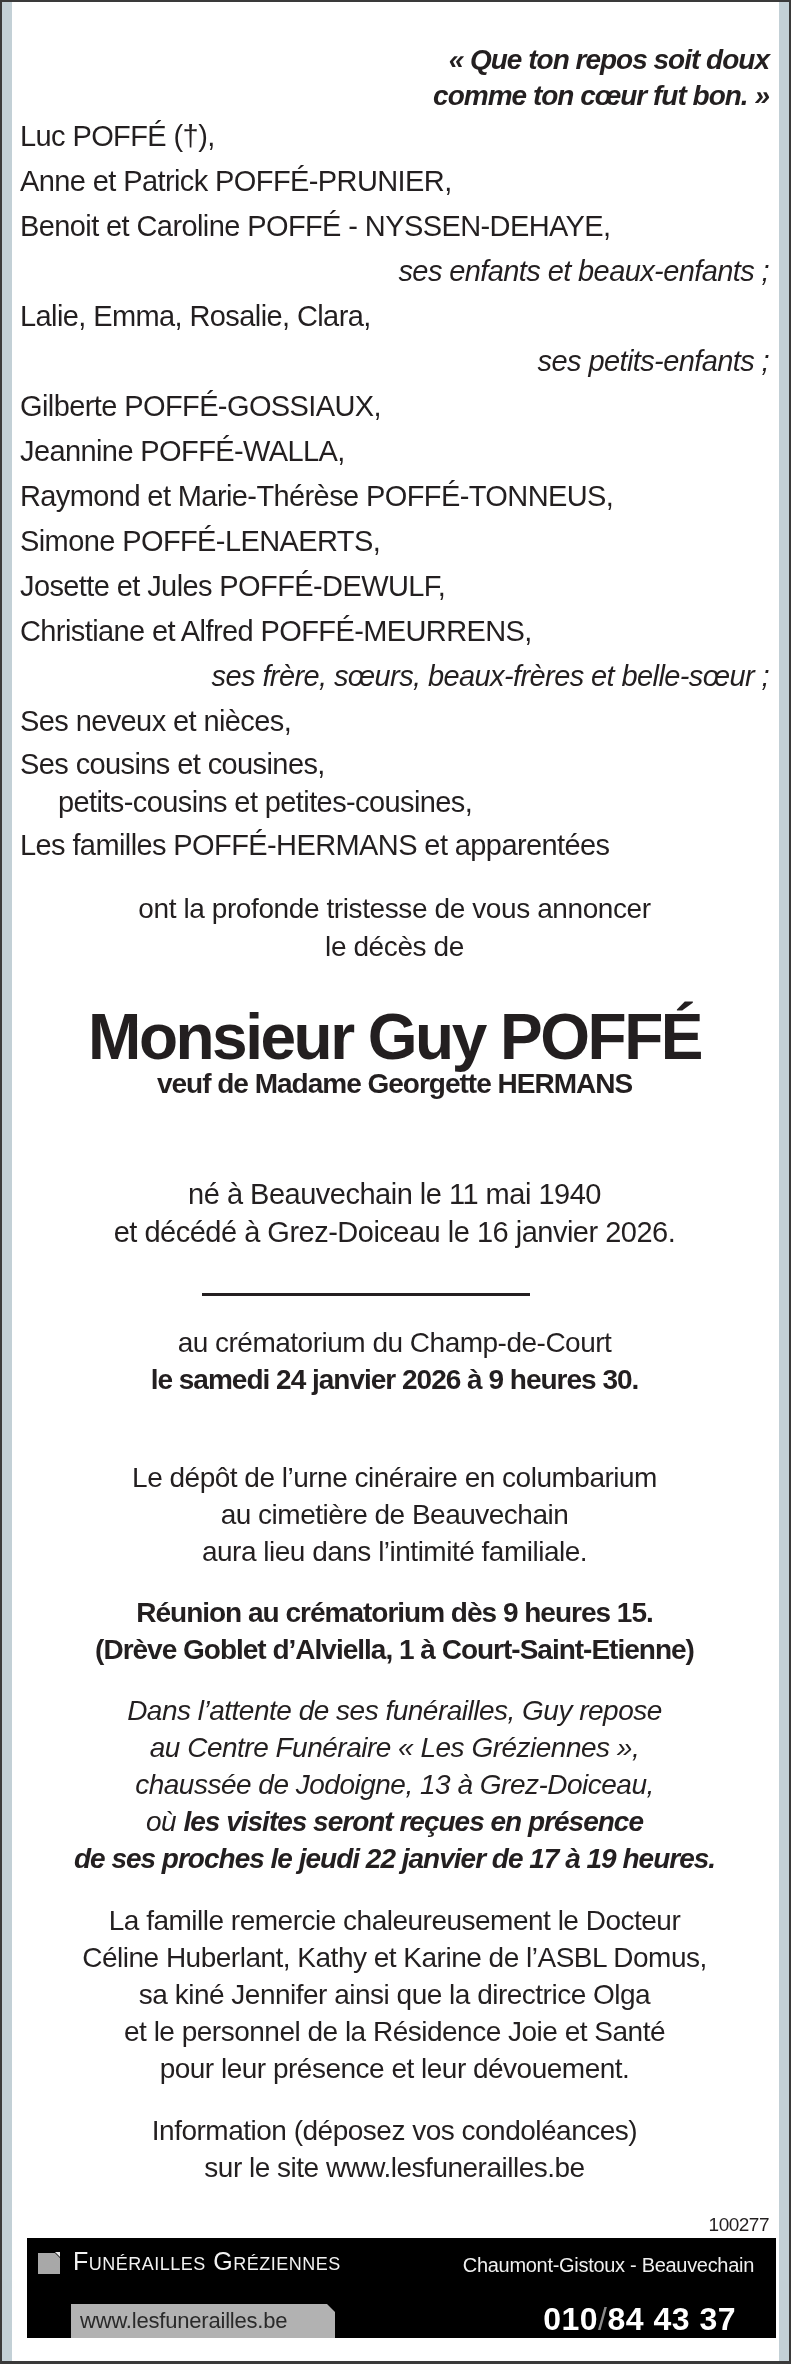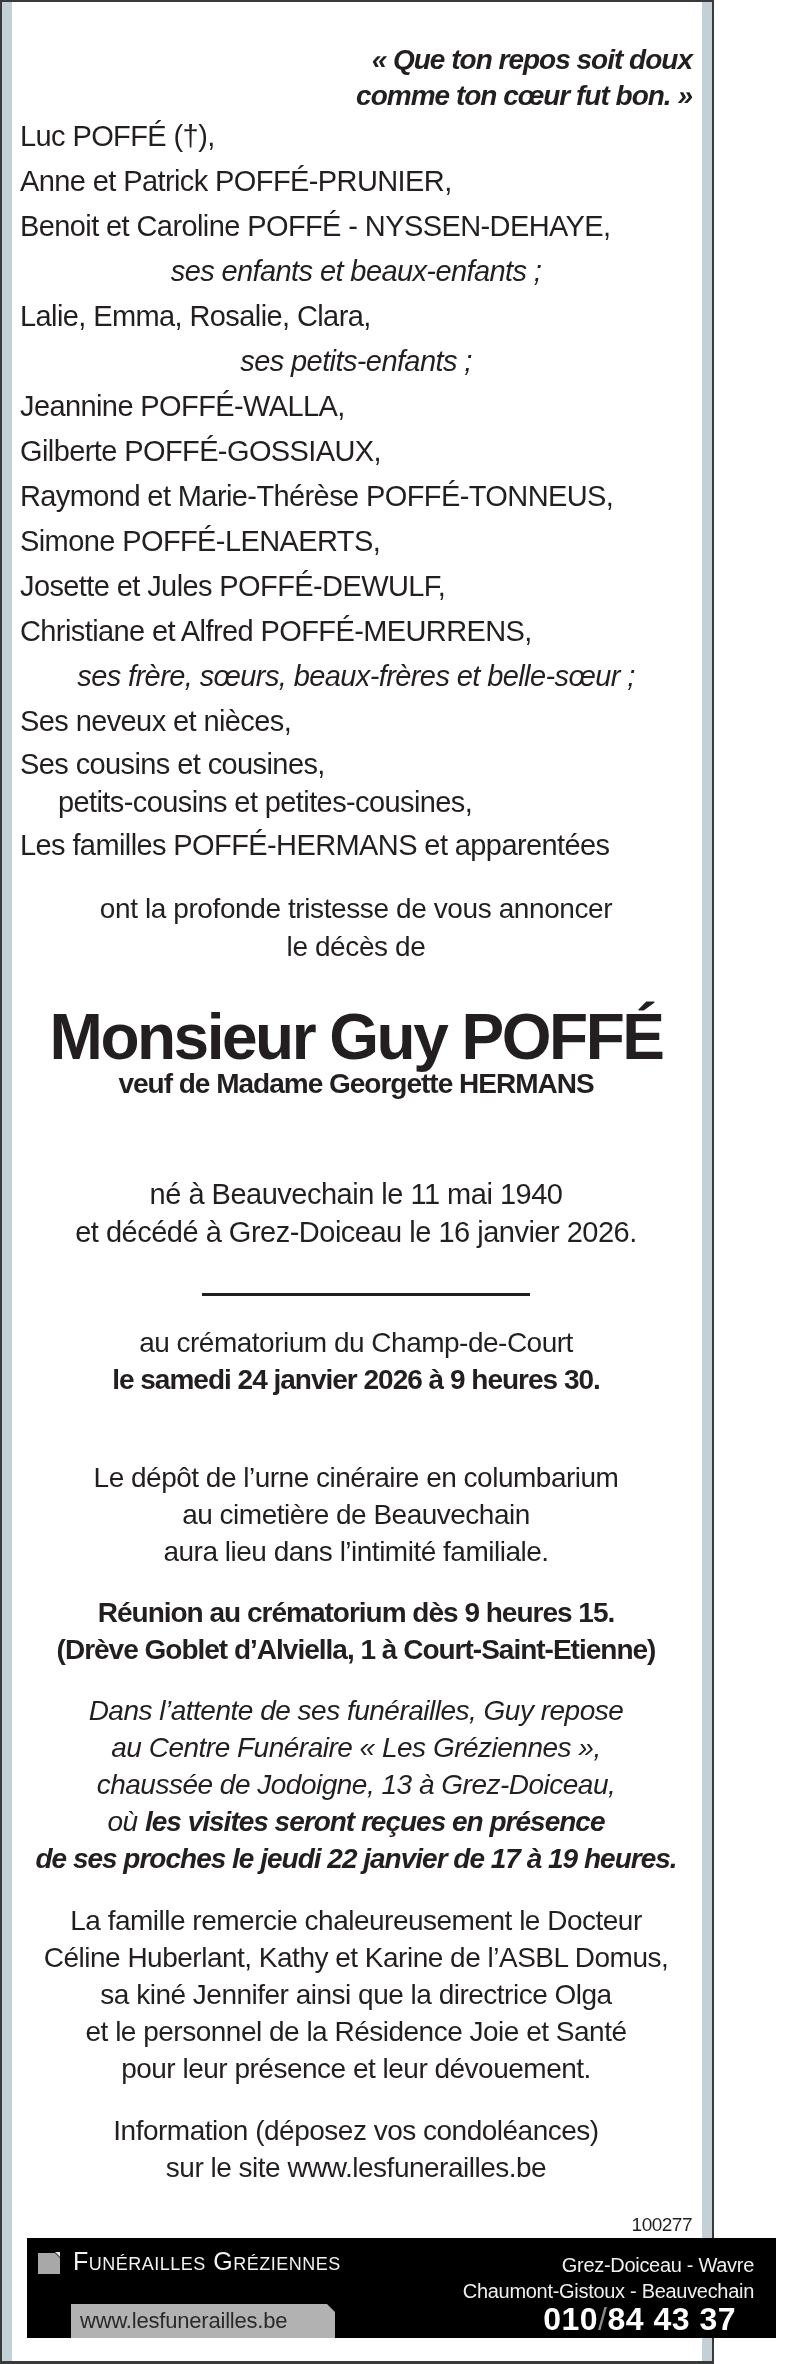--- a/index.html
+++ b/index.html
@@ -1,38 +1,38 @@
 <!DOCTYPE html>
 <html><head>
 <meta charset="utf-8">
 <style>
   * { margin: 0; padding: 0; box-sizing: border-box; }
   html, body { width: 791px; height: 2364px; background: #ffffff; }
   body { font-family: "Liberation Sans", sans-serif; color: #231f20; }
   .frame {
-    position: relative; width: 714px; height: 2364px;
+    position: relative; width: 791px; height: 2364px;
     border: 2px solid #3a3a3a; border-bottom-width: 3px;
     background: #c3d0d6;
   }
   .paper {
     position: absolute; left: 10px; right: 10px; top: 0; bottom: 0;
     background: #ffffff;
   }
   .content { position: absolute; left: 8px; right: 10px; top: 0; }
 
   .line { font-size: 29px; line-height: 45px; white-space: nowrap; letter-spacing: -0.6px; transform-origin: left center; }
   .ital { font-style: italic; }
   .bold { font-weight: bold; }
 
   .quote { position: absolute; right: 0; top: 40px; text-align: right; font-weight: bold; font-style: italic; font-size: 28px; line-height: 36px; letter-spacing: -1px; }
   .quote div { white-space: nowrap; }
 
   .names { position: absolute; left: 0; right: 0; top: 112px; }
   .indent { padding-left: 38px; }
-  .role-right { text-align: center; }
+  .role-right { text-align: right; }
 
   .announce { position: absolute; left: 0; right: 0; top: 888px; text-align: center; font-size: 28px; line-height: 38px; letter-spacing: -0.4px; }
   .deceased-name { position: absolute; left: 0; right: 0; top: 990px; text-align: center; font-size: 64px; font-weight: bold; letter-spacing: -2.5px; line-height: 90px; }
   .widow { position: absolute; left: 0; right: 0; top: 1062px; text-align: center; font-size: 28px; font-weight: bold; letter-spacing: -1px; line-height: 40px; }
   .dates { position: absolute; left: 0; right: 0; top: 1173px; text-align: center; font-size: 29px; line-height: 38px; letter-spacing: -0.5px; }
   .divider { position: absolute; left: 182px; width: 328px; top: 1291px; height: 3px; background: #231f20; }
   .block { position: absolute; left: 0; right: 0; text-align: center; font-size: 28px; line-height: 37px; letter-spacing: -0.5px; white-space: nowrap; }
   .b-ceremony { top: 1322px; }
   .b-depot { top: 1457px; }
   .b-reunion { top: 1592px; font-weight: bold; letter-spacing: -1px; }
@@ -63,22 +63,22 @@
         <div>comme ton cœur fut bon. »</div>
       </div>
 
       <div class="names">
         <div class="line">Luc POFFÉ (†),</div>
         <div class="line">Anne et Patrick POFFÉ-PRUNIER,</div>
         <div class="line">Benoit et Caroline POFFÉ - NYSSEN-DEHAYE,</div>
         <div class="line ital role-right">ses enfants et beaux-enfants ;</div>
         <div class="line">Lalie, Emma, Rosalie, Clara,</div>
         <div class="line ital role-right">ses petits-enfants ;</div>
+        <div class="line">Gilberte POFFÉ-GOSSIAUX,</div>
         <div class="line">Jeannine POFFÉ-WALLA,</div>
-        <div class="line">Gilberte POFFÉ-GOSSIAUX,</div>
         <div class="line">Raymond et Marie-Thérèse POFFÉ-TONNEUS,</div>
         <div class="line">Simone POFFÉ-LENAERTS,</div>
         <div class="line">Josette et Jules POFFÉ-DEWULF,</div>
         <div class="line">Christiane et Alfred POFFÉ-MEURRENS,</div>
         <div class="line ital role-right">ses frère, sœurs, beaux-frères et belle-sœur ;</div>
         <div class="line">Ses neveux et nièces,</div>
         <div class="line" style="line-height:40px">Ses cousins et cousines,</div>
         <div class="line indent" style="line-height:36px">petits-cousins et petites-cousines,</div>
         <div class="line" style="line-height:50px">Les familles POFFÉ-HERMANS et apparentées</div>
       </div>
@@ -138,21 +138,20 @@
       <div class="ref">100277</div>
 
       <div class="banner">
         <svg class="logo-icon" viewBox="0 0 24 24">
           <path d="M1 2 H18 L23 7 V23 H1 Z" fill="#a8a8a8" rx="2"></path>
           <path d="M18 1 L23 6 L23 1 Z" fill="#e8e8e8"></path>
         </svg>
         <div class="brand">Funérailles Gréziennes</div>
         <div class="web-tab">www.lesfunerailles.be</div>
         <div class="locations">
-          <div>Grez-Doiceau - Wavre</div>
           <div>Chaumont-Gistoux - Beauvechain</div>
         </div>
         <div class="phone"><span>010</span><span class="slash">/</span><span>84 43 37</span></div>
       </div>
 
     </div>
   </div>
 </div>
 
 </body></html>

